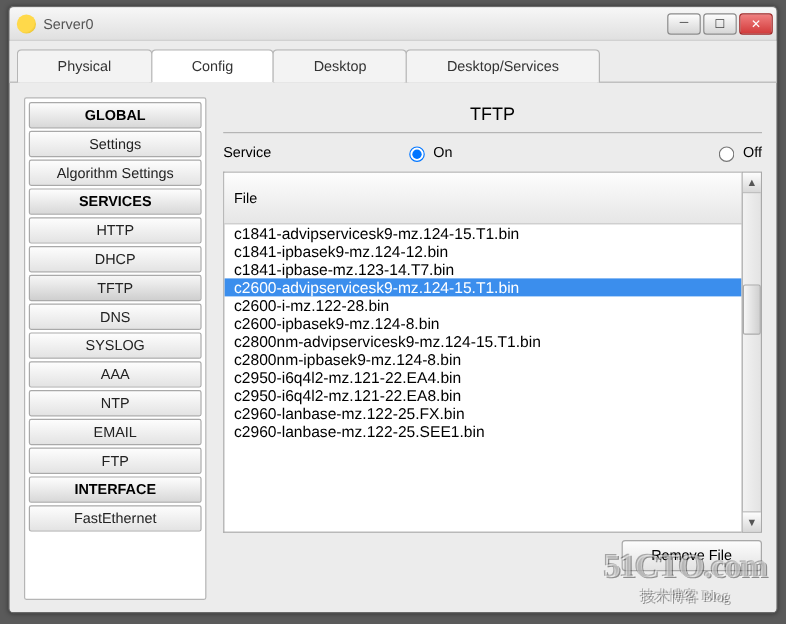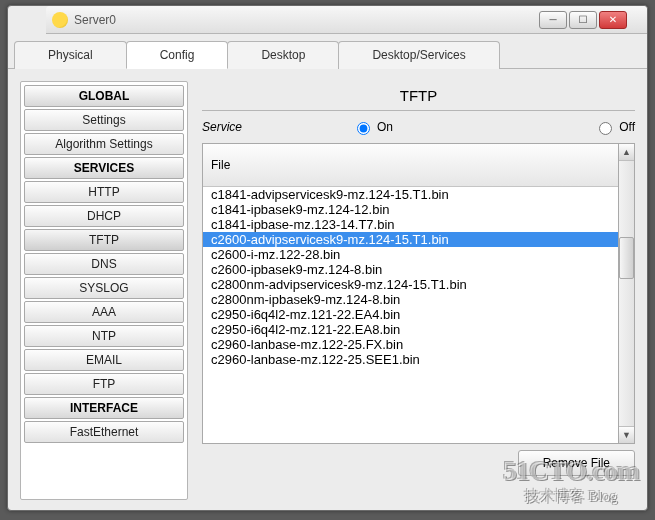--- a/index.html
+++ b/index.html
@@ -21,22 +21,21 @@
     border-radius: 4px;
     box-shadow: 0 0 4px rgba(0,0,0,.4);
   }
   .titlebar {
     height: 28px;
     background: linear-gradient(#f7f7f7,#e0e0e0);
     border-bottom: 1px solid #b5b5b5;
     border-radius: 4px 4px 0 0;
     display: flex;
     align-items: center;
-    padding: 0 20px 0 6px;
-    margin-left: 38px;
+    padding: 0 3px 0 6px;
   }
   .titlebar .appicon {
     width: 16px; height: 16px;
     background: radial-gradient(circle at 40% 40%, #ffd94a 0 60%, #c9a20a 100%);
     border-radius: 50%;
     margin-right: 6px;
   }
   .titlebar .title { color: #555; flex: 1; }
   .winbtns { display: flex; gap: 2px; }
   .winbtn {
@@ -71,21 +70,21 @@
     border-bottom: 1px solid #fff;
     z-index: 2;
   }
   .body {
     display: flex;
     padding: 12px;
     gap: 14px;
     height: calc(100% - 28px - 33px);
   }
   .sidebar {
-    width: 168px;
+    width: 152px;
     border: 1px solid #b5b5b5;
     background: #fff;
     border-radius: 2px;
     padding: 3px;
     overflow-y: auto;
   }
   .sb-head {
     text-align: center;
     font-weight: bold;
     padding: 3px 0;
@@ -117,21 +116,21 @@
     font-size: 15px;
     margin: 6px 0 8px 0;
     border-bottom: 1px solid #b5b5b5;
     padding-bottom: 6px;
   }
   .svc-row {
     display: flex;
     align-items: center;
     margin-bottom: 8px;
   }
-  .svc-row .lbl { width: 150px; font-style: italic; }
+  .svc-row .lbl { width: 150px; }
   .svc-row label { margin-right: 60px; display: inline-flex; align-items:center; gap:4px; }
   .filebox-wrap { display:flex; }
   .filebox {
     flex: 1;
     border: 1px solid #a9a9a9;
     border-right: none;
     background: #fff;
   }
   .filebox .colhead {
     border-bottom: 1px solid #c5c5c5;
@@ -179,21 +178,21 @@
   }
   .watermark {
     position:absolute; right:16px; bottom:14px;
     font-family: Liberation Serif, serif; color: rgba(255,255,255,.55);
     text-align:center;
     text-shadow: 1px 1px 0 rgba(0,0,0,.4), -1px -1px 0 rgba(0,0,0,.3);
     pointer-events:none;
     margin-left:32px;
   }
   .watermark .l1 { font-size:28px; font-weight:bold; letter-spacing:-1px; }
-  .watermark .l2 { font-size:15px; }
+  .watermark .l2 { font-size:12px; }
 </style>
 </head>
 <body>
 
 <div class="window">
   <div class="titlebar">
     <div class="appicon"></div>
     <div class="title">Server0</div>
     <div class="winbtns">
       <div class="winbtn">─</div>

